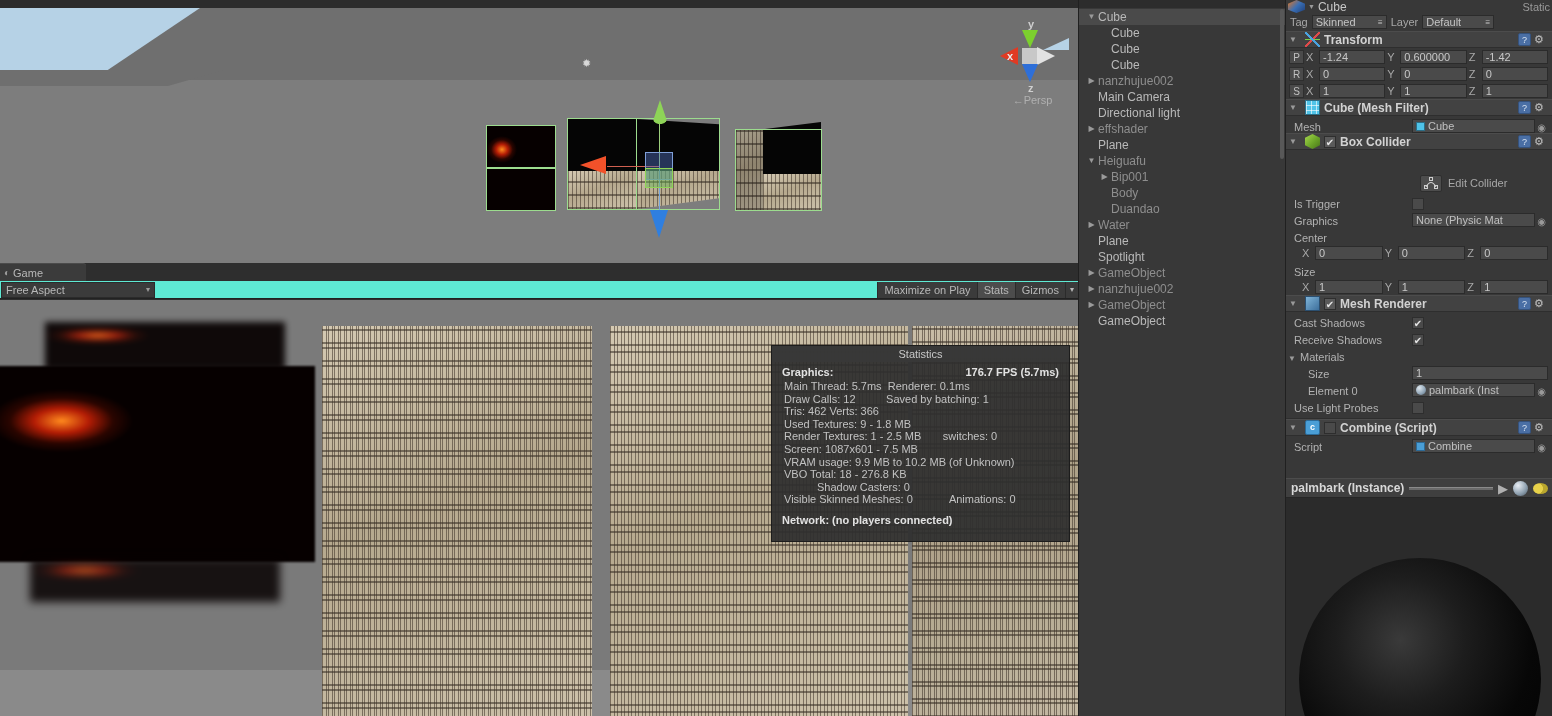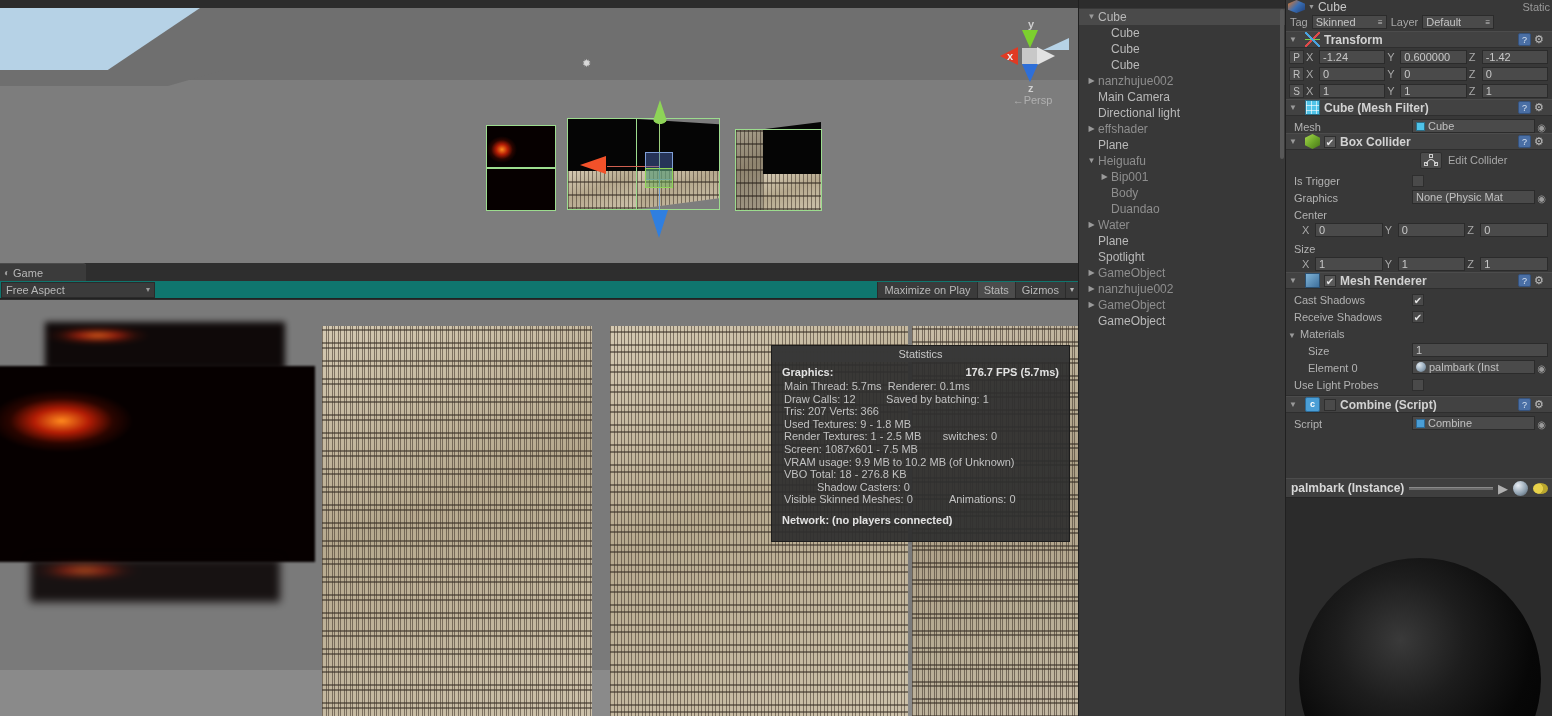--- a/index.html
+++ b/index.html
@@ -93,21 +93,21 @@
   }
   #game-tab {
     position: absolute; left: 0; top: 0; width: 86px; height: 18px;
     background: #3b3b3b; border-top: 1px solid #4b4b4b;
     border-top-right-radius: 3px;
     display: flex; align-items: center; padding-left: 4px; gap: 3px;
   }
   #game-tab-label { color: #b8b8b8; font-size: 11px; }
   #game-toolbar {
     position: absolute; left: 0; top: 18px; width: 100%; height: 18px;
-    background: #0f766e; border-bottom: 1px solid #222;
+    background: #5eead4; border-bottom: 1px solid #222;
     display: flex; align-items: center;
   }
   #aspect-dropdown {
     width: 154px; height: 16px; margin-left: 1px;
     background: #3b3b3b; border: 1px solid #2b2b2b;
     display: flex; align-items: center; padding: 0 4px;
     color: #b8b8b8; font-size: 11px; justify-content: space-between;
   }
   .tb-right { margin-left: auto; display: flex; align-items: center; height: 18px; }
   .tb-btn {
@@ -269,21 +269,21 @@
     background: radial-gradient(circle at 32% 30%, #dfe8ef, #8fa4b6 60%, #52626f);
   }
   .obj-sq {
     width: 9px; height: 9px; flex: 0 0 9px; background: #4fc3e8; border: 1px solid #2b6e87;
   }
   .obj-sq.script { background: #4a9ed6; border-color: #2c6a97; }
   .radio-target {
     width: 13px; flex: 0 0 13px; color: #9a9a9a; font-size: 10px; text-align: center;
   }
   .section-tri { width: 12px; flex: 0 0 12px; color: #9a9a9a; font-size: 8px; }
-  #edit-collider-row { height: 20px; display: flex; align-items: center; padding-left: 134px; gap: 6px; }
+  #edit-collider-row { height: 20px; display: flex; align-items: center; padding-left: 134px; gap: 6px; margin-top: 23px; }
   #edit-collider-btn {
     width: 22px; height: 17px; background: #4d4d4d; border: 1px solid #2e2e2e;
     border-radius: 2px; display: flex; align-items: center; justify-content: center;
   }
   #insp-divider { height: 1px; background: #2e2e2e; margin: 4px 0 0 0; }
   #material-preview-bar {
     position: absolute; left: 0; top: 478px; width: 267px; height: 20px;
     background: #3f3f3f; border-top: 1px solid #4c4c4c; border-bottom: 1px solid #262626;
     display: flex; align-items: center; gap: 5px; padding: 0 5px;
   }
@@ -410,21 +410,21 @@
 
       <div id="stats-panel" style="left:771px; top:45px;">
         <div id="stats-title">Statistics</div>
         <div id="stats-graphics-row">
           <span>Graphics:</span>
           <span>176.7 FPS (5.7ms)</span>
         </div>
         <div id="stats-lines">
             <div class="stats-line" style="white-space: pre;">Main Thread: 5.7ms  Renderer: 0.1ms</div>
             <div class="stats-line" style="white-space: pre;">Draw Calls: 12          Saved by batching: 1</div>
-            <div class="stats-line" style="white-space: pre;">Tris: 207 Verts: 366</div>
+            <div class="stats-line" style="white-space: pre;">Tris: 462 Verts: 366</div>
             <div class="stats-line" style="white-space: pre;">Used Textures: 9 - 1.8 MB</div>
             <div class="stats-line" style="white-space: pre;">Render Textures: 1 - 2.5 MB       switches: 0</div>
             <div class="stats-line" style="white-space: pre;">Screen: 1087x601 - 7.5 MB</div>
             <div class="stats-line" style="white-space: pre;">VRAM usage: 9.9 MB to 10.2 MB (of Unknown)</div>
             <div class="stats-line" style="white-space: pre;">VBO Total: 18 - 276.8 KB</div>
             <div class="stats-line" style="white-space: pre; padding-left: 45px;">Shadow Casters: 0</div>
             <div class="stats-line" style="white-space: pre;">Visible Skinned Meshes: 0            Animations: 0</div>
           </div>
         <div id="stats-network">Network: (no players connected)</div>
       </div>

